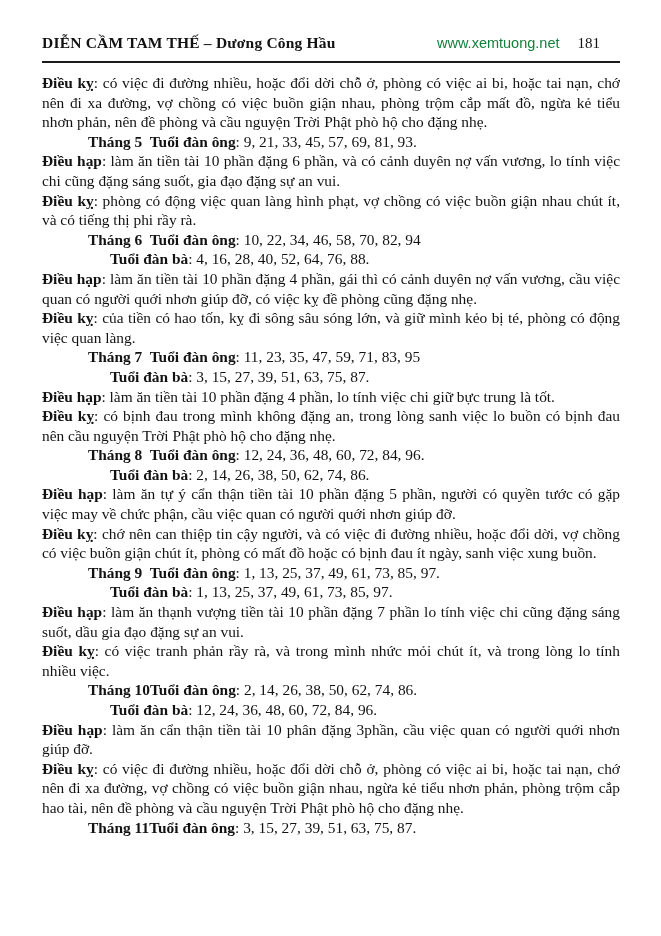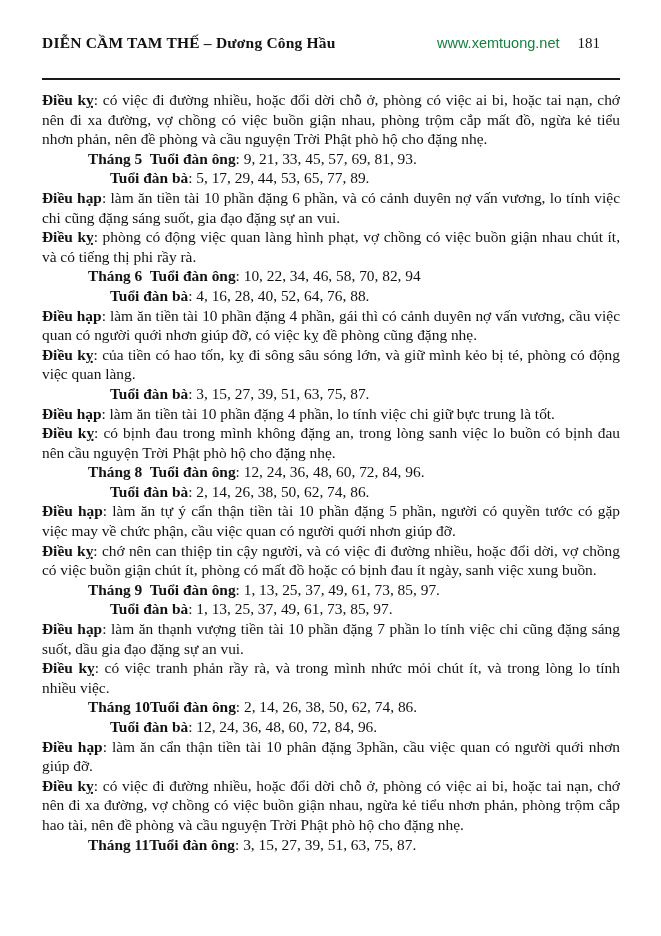--- a/index.html
+++ b/index.html
@@ -10,21 +10,21 @@
     box-sizing: border-box;
     background: #ffffff;
     padding: 34px 41px 0 42px;
     font-family: "Liberation Serif", "DejaVu Serif", serif;
     color: #121212;
     overflow: hidden;
   }
   .header {
     display: flex;
     align-items: baseline;
-    padding-bottom: 26px;
+    padding-bottom: 9px;
     border-bottom: 2px solid #1a1a1a;
   }
   .header-title {
     flex: 1;
     font-weight: bold;
     font-size: 15.5px;
     letter-spacing: 0.2px;
     white-space: nowrap;
   }
   .header-site {
@@ -53,27 +53,27 @@
 
 <div class="page">
   <div class="header">
     <span class="header-title">DIỄN CẦM TAM THẾ – Dương Công Hầu</span>
     <span class="header-site">www.xemtuong.net</span>
     <span class="header-page">181</span>
   </div>
   <div class="page-body">
       <p class="dieu"><span class="lbl">Điều kỵ</span>: có việc đi đường nhiều, hoặc đổi dời chỗ ở, phòng có việc ai bi, hoặc tai nạn, chớ nên đi xa đường, vợ chồng có việc buồn giận nhau, phòng trộm cắp mất đồ, ngừa kẻ tiểu nhơn phản, nên đề phòng và cầu nguyện Trời Phật phò hộ cho đặng nhẹ.</p>
       <p class="month"><span class="lbl">Tháng 5  Tuổi đàn ông</span>: 9, 21, 33, 45, 57, 69, 81, 93.</p>
-      <p class="female"><span class="lbl">Tuổi đàn bà</span>: 5, 17, 29, 44, 53, 65, 77, 89.</p>
       <p class="dieu"><span class="lbl">Điều hạp</span>: làm ăn tiền tài 10 phần đặng 6 phần, và có cảnh duyên nợ vấn vương, lo tính việc chi cũng đặng sáng suốt, gia đạo đặng sự an vui.</p>
       <p class="dieu"><span class="lbl">Điều kỵ</span>: phòng có động việc quan làng hình phạt, vợ chồng có việc buồn giận nhau chút ít, và có tiếng thị phi rầy rà.</p>
       <p class="month"><span class="lbl">Tháng 6  Tuổi đàn ông</span>: 10, 22, 34, 46, 58, 70, 82, 94</p>
       <p class="female"><span class="lbl">Tuổi đàn bà</span>: 4, 16, 28, 40, 52, 64, 76, 88.</p>
       <p class="dieu"><span class="lbl">Điều hạp</span>: làm ăn tiền tài 10 phần đặng 4 phần, gái thì có cảnh duyên nợ vấn vương, cầu việc quan có người quới nhơn giúp đỡ, có việc kỵ đề phòng cũng đặng nhẹ.</p>
       <p class="dieu"><span class="lbl">Điều kỵ</span>: của tiền có hao tốn, kỵ đi sông sâu sóng lớn, và giữ mình kẻo bị té, phòng có động việc quan làng.</p>
+      <p class="month"><span class="lbl">Tháng 7  Tuổi đàn ông</span>: 11, 23, 35, 47, 59, 71, 83, 95</p>
       <p class="female"><span class="lbl">Tuổi đàn bà</span>: 3, 15, 27, 39, 51, 63, 75, 87.</p>
       <p class="dieu"><span class="lbl">Điều hạp</span>: làm ăn tiền tài 10 phần đặng 4 phần, lo tính việc chi giữ bực trung là tốt.</p>
       <p class="dieu"><span class="lbl">Điều kỵ</span>: có bịnh đau trong mình không đặng an, trong lòng sanh việc lo buồn có bịnh đau nên cầu nguyện Trời Phật phò hộ cho đặng nhẹ.</p>
       <p class="month"><span class="lbl">Tháng 8  Tuổi đàn ông</span>: 12, 24, 36, 48, 60, 72, 84, 96.</p>
       <p class="female"><span class="lbl">Tuổi đàn bà</span>: 2, 14, 26, 38, 50, 62, 74, 86.</p>
       <p class="dieu"><span class="lbl">Điều hạp</span>: làm ăn tự ý cẩn thận tiền tài 10 phần đặng 5 phần,  người có quyền tước có gặp việc may về chức phận,  cầu việc quan có người quới nhơn giúp đỡ.</p>
       <p class="dieu"><span class="lbl">Điều kỵ</span>: chớ nên can thiệp tin cậy người, và có việc đi đường nhiều, hoặc đổi dời, vợ chồng có việc buồn giận chút ít, phòng có mất đồ hoặc có bịnh đau ít ngày, sanh việc xung buồn.</p>
       <p class="month"><span class="lbl">Tháng 9  Tuổi đàn ông</span>: 1, 13, 25, 37, 49, 61, 73, 85, 97.</p>
       <p class="female"><span class="lbl">Tuổi đàn bà</span>: 1, 13, 25, 37, 49, 61, 73, 85, 97.</p>
       <p class="dieu"><span class="lbl">Điều hạp</span>: làm ăn thạnh vượng tiền tài 10 phần đặng 7 phần lo tính việc chi cũng đặng sáng suốt, dầu gia đạo đặng sự an vui.</p>

